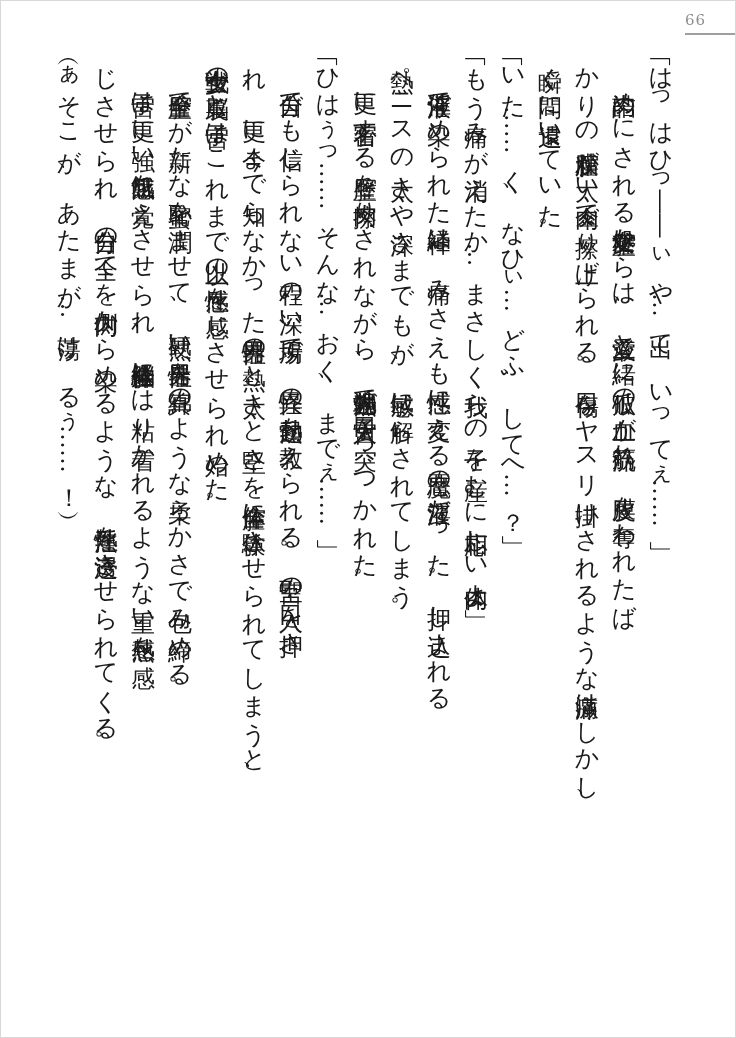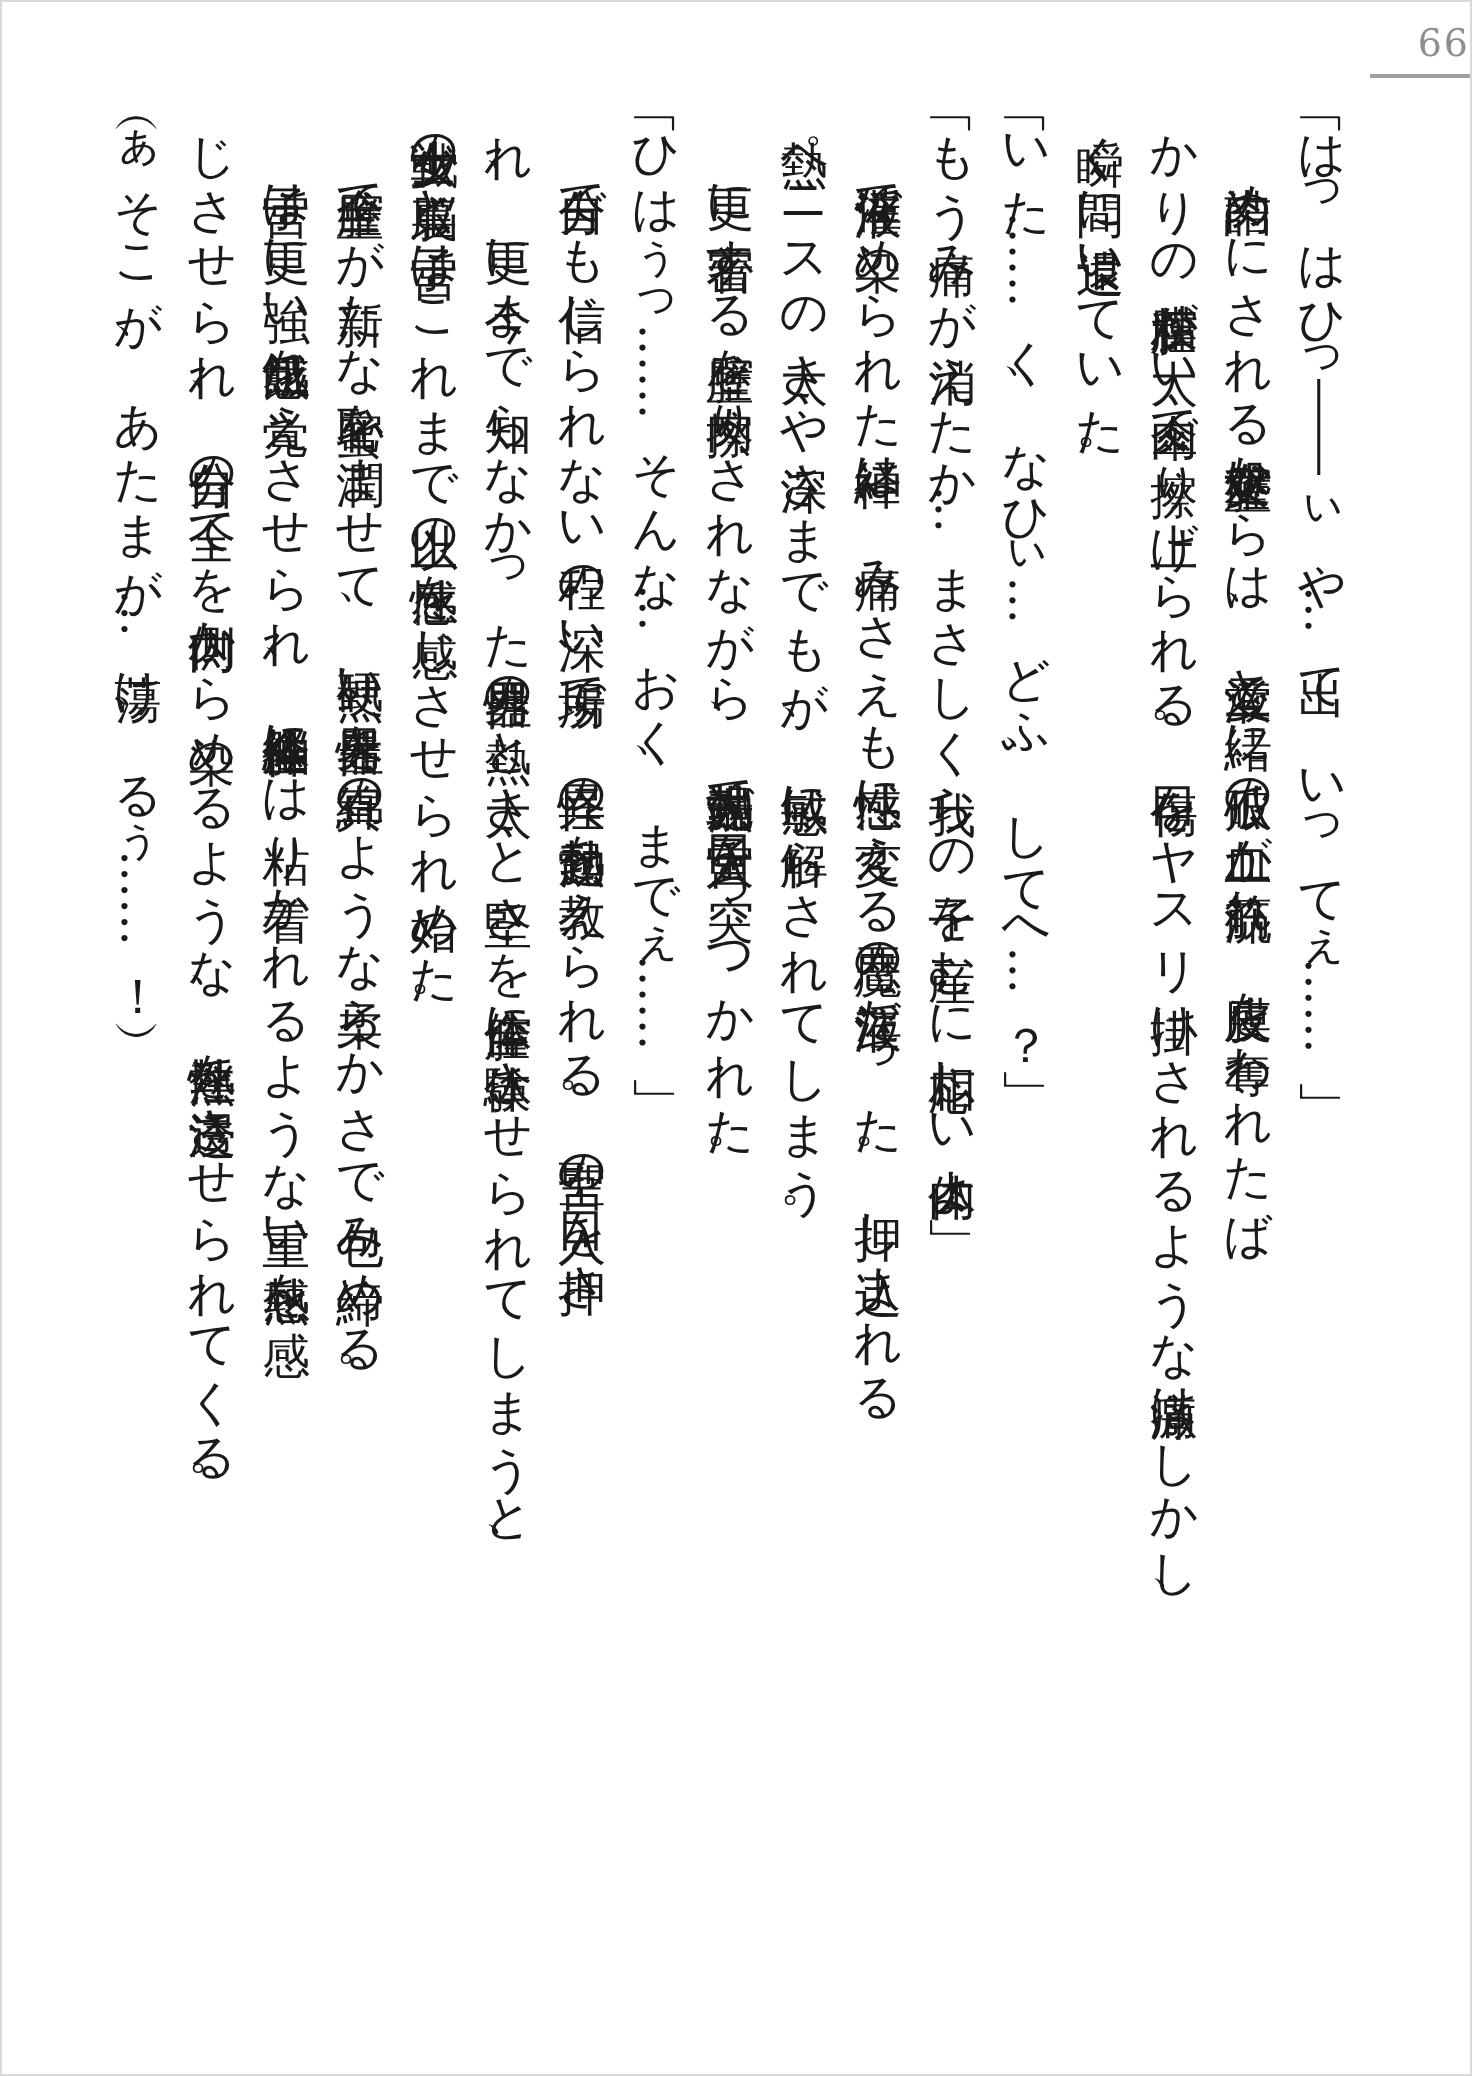--- a/index.html
+++ b/index.html
@@ -12,22 +12,22 @@
     background: #ffffff;
     border: 1px solid #d8d8d8;
     overflow: hidden;
     font-family: "DejaVu Serif", "Liberation Serif", serif;
   }
   .folio {
     position: absolute;
     top: 10px;
     right: 0;
     width: 50px;
-    text-align: right;
-    font-size: 19px;
+    text-align: left;
+    font-size: 15px;
     letter-spacing: 1px;
     padding-bottom: 4px;
     border-bottom: 2px solid #9e9e9e;
   }
   .text-area {
     position: absolute;
     top: 50px;
     right: 56px;
     height: 984px;
     writing-mode: vertical-rl;

